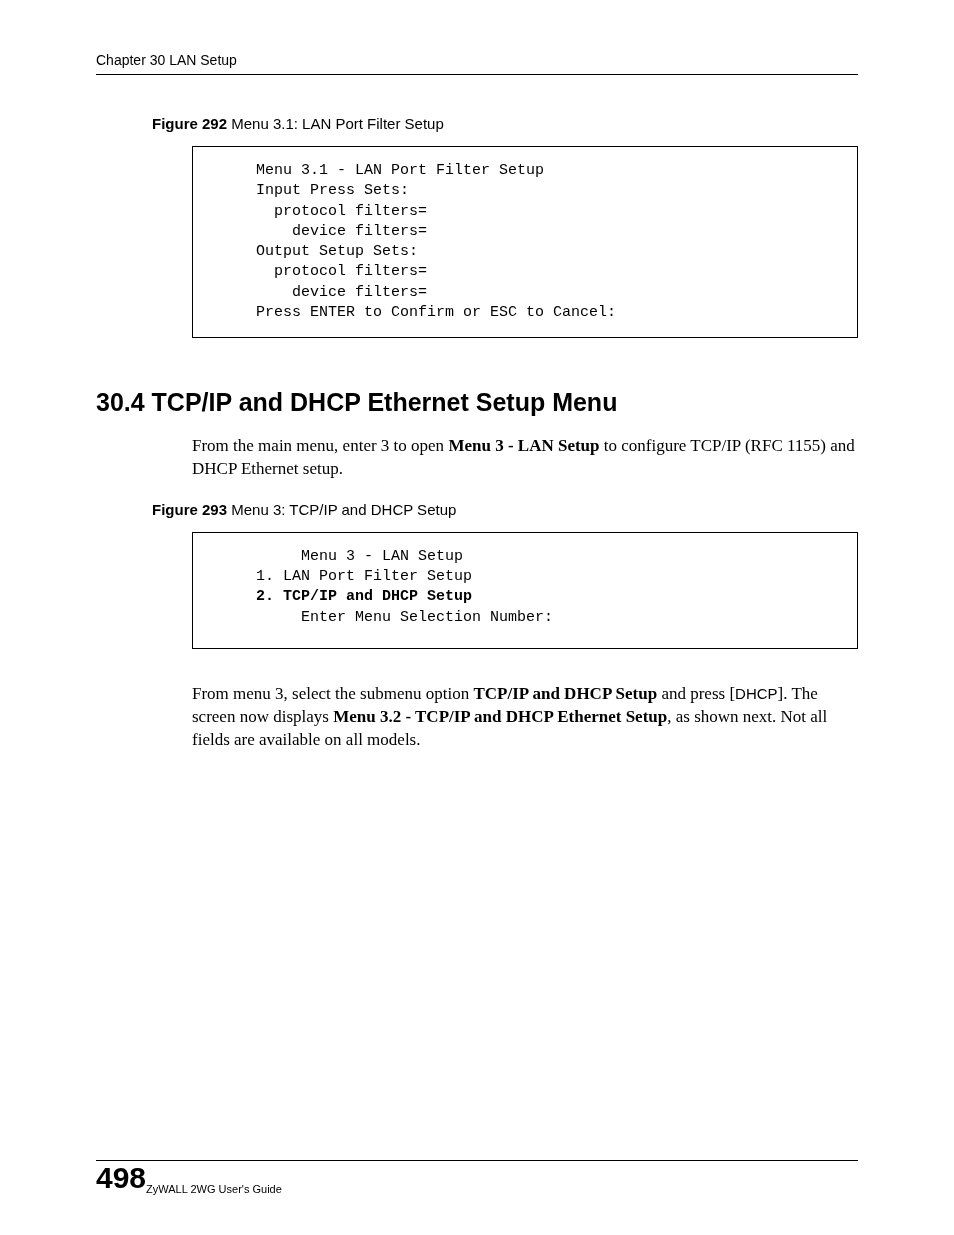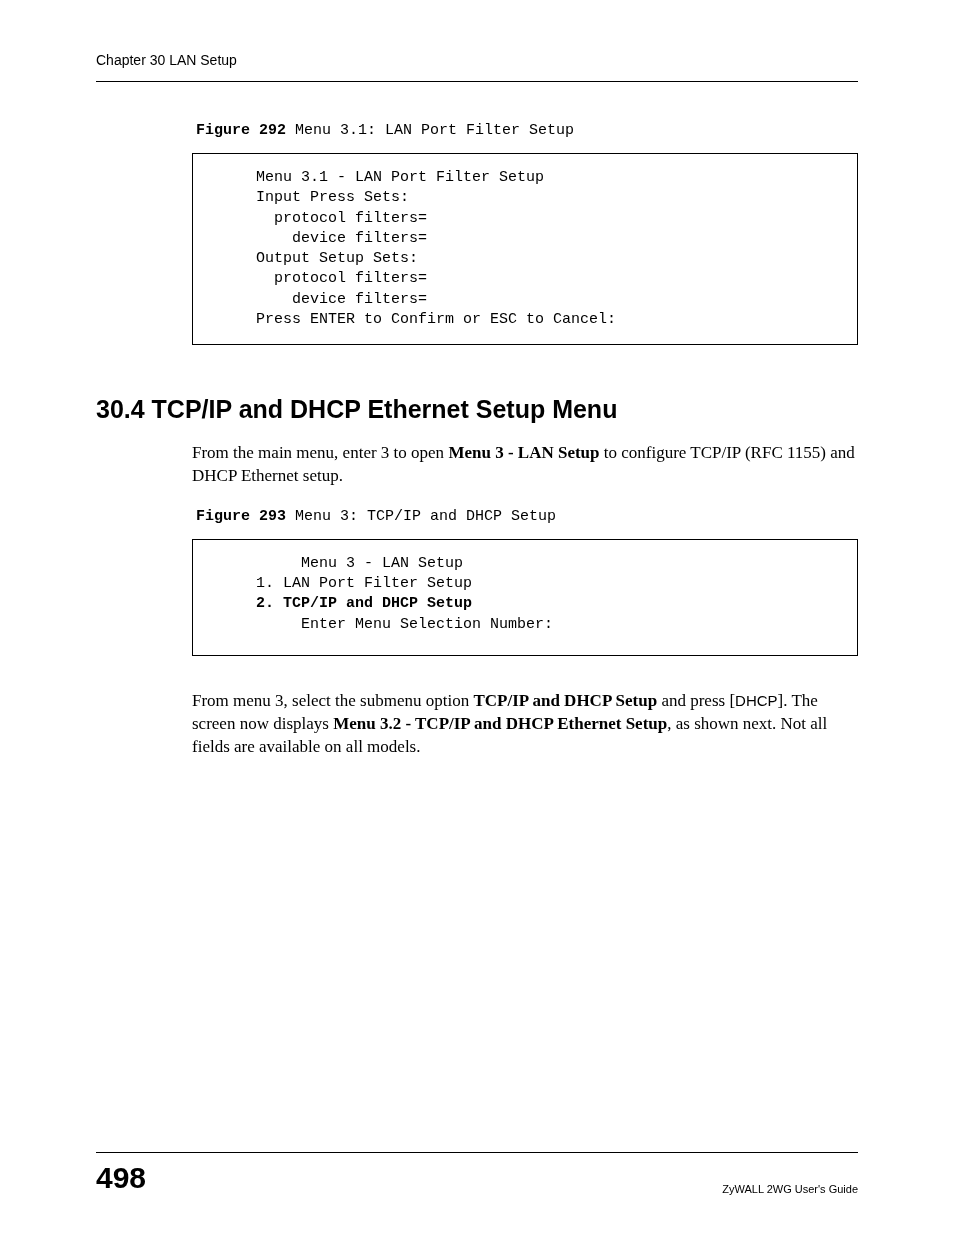--- a/index.html
+++ b/index.html
@@ -16,28 +16,28 @@
       position: relative;
     }
     .page {
       padding: 52px 96px 40px 96px;
       height: 100%;
       position: relative;
     }
     .running-header {
       font-family: Arial, Helvetica, sans-serif;
       font-size: 14px;
-      padding-bottom: 13px;
+      padding-bottom: 6px;
       border-bottom: 1.5px solid #000;
       margin-bottom: 40px;
     }
     .figure-caption {
-      font-family: Liberation Mono, monospace;
+      font-family: Liberation Sans, sans-serif;
       font-size: 15px;
-      margin-left: 100px;
+      margin-left: 56px;
       margin-bottom: 14px;
     }
     .figure-caption .fig-label {
       font-weight: bold;
     }
     .terminal-box {
       margin-left: 96px;
       border: 1.5px solid #000;
       padding: 14px 18px;
       font-family: "Courier New", Courier, monospace;
@@ -74,23 +74,23 @@
     .terminal-box.second {
       margin-bottom: 34px;
       padding-bottom: 20px;
     }
     .footer {
       position: absolute;
       left: 96px;
       right: 96px;
       bottom: 40px;
       border-top: 1.5px solid #000;
-      padding-top: 8px;
+      padding-top: 0;
       display: flex;
-      justify-content: space-between;
+      justify-content: flex-start;
       align-items: flex-end;
     }
     .page-number {
       font-family: Arial, Helvetica, sans-serif;
       font-size: 30px;
       font-weight: bold;
     }
     .guide-name {
       font-family: Arial, Helvetica, sans-serif;
       font-size: 11px;

